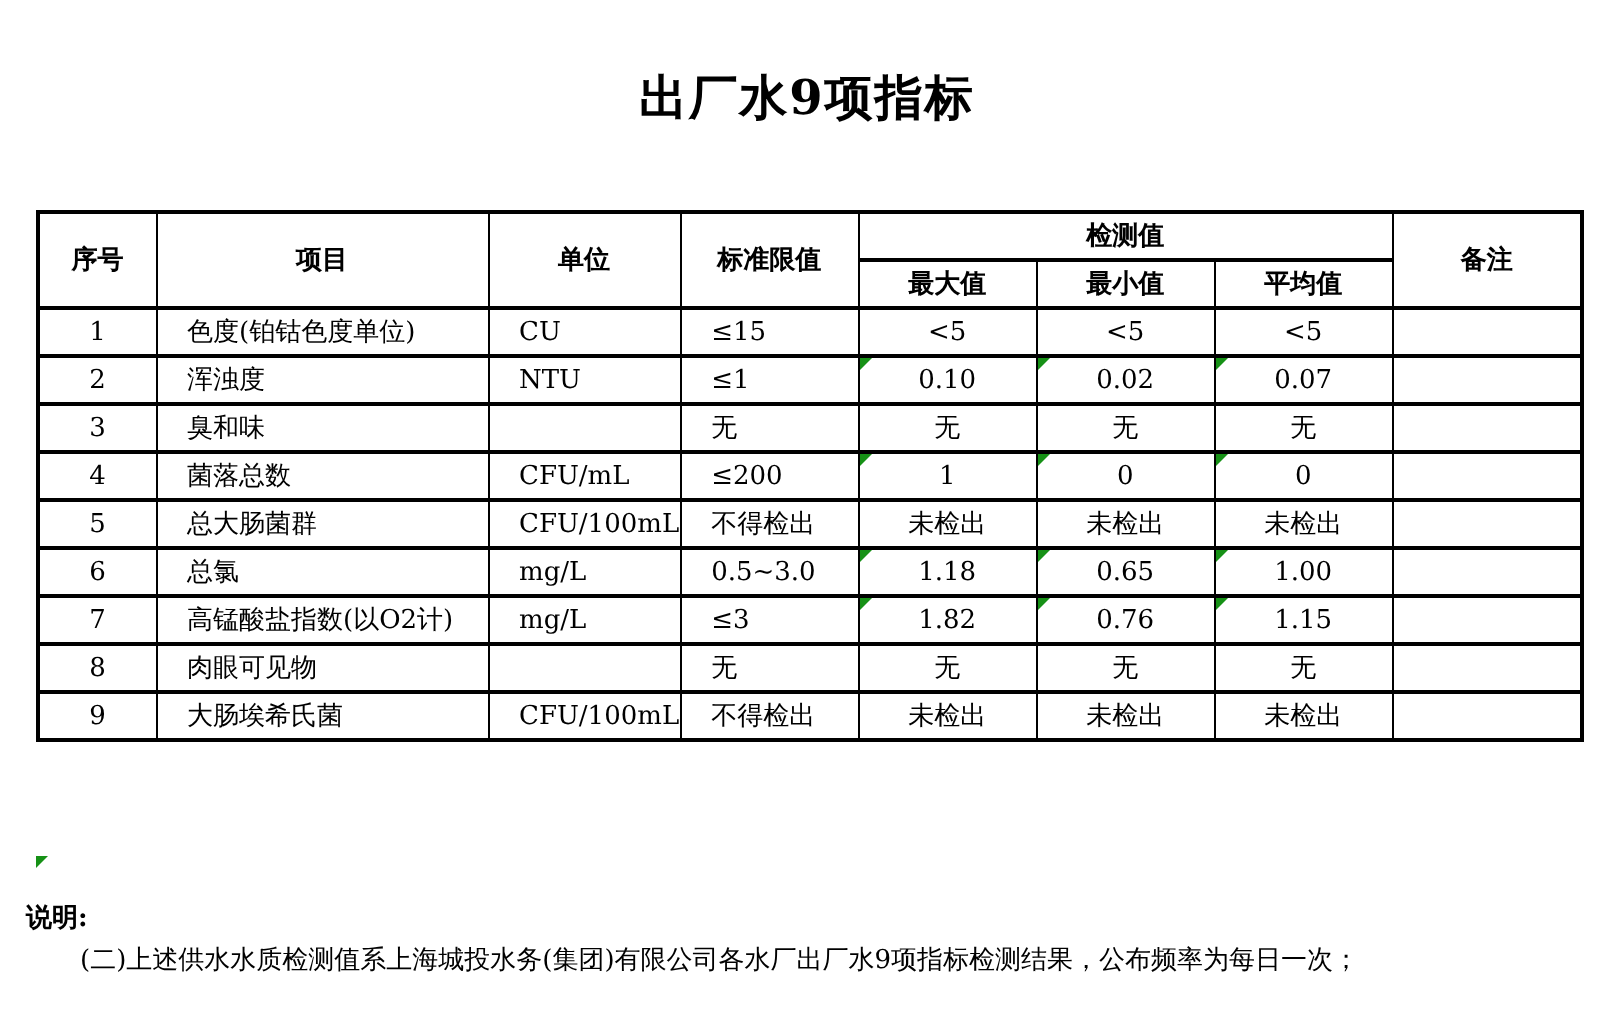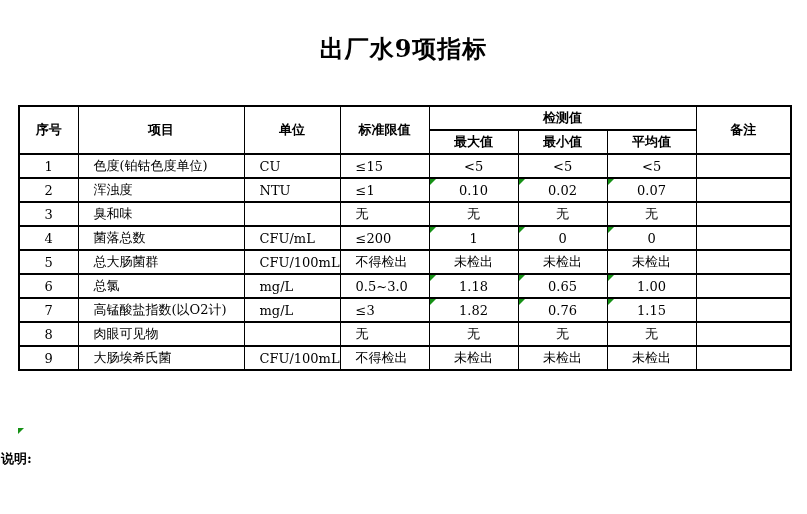--- a/index.html
+++ b/index.html
@@ -17,21 +17,21 @@
            font-size: 13px; height: 24px; overflow: hidden; white-space: nowrap; }
   th { font-weight: bold; text-align: center; }
   td { font-weight: normal; position: relative; }
   td.c, th.c { text-align: center; }
   td.l { text-align: left; padding-left: 15px; }
   td.flagged::before { content: ""; position: absolute; top: 0; left: 0; width: 0; height: 0;
            border-top: 6px solid var(--flag-green); border-right: 6px solid transparent; }
 
   .lone-flag { position: absolute; top: 400px; left: 18px; width: 0; height: 0;
            border-top: 6px solid var(--flag-green); border-right: 6px solid transparent; }
-  .notes-label { position: absolute; top: 422px; left: 1px; font-size: 13px; font-weight: bold; }
+  .notes-label { position: absolute; top: 422px; left: 13px; font-size: 13px; font-weight: bold; }
   .notes { position: absolute; top: 444px; left: 40px; font-size: 13px; line-height: 18px; }
   .notes div { white-space: nowrap; }
 </style>
 </head>
 <body>
 
 <div class="page">
   <div class="title">出厂水9项指标</div>
 
   <div class="table-wrap">
@@ -152,14 +152,15 @@
           <td class="c val">未检出</td>
           <td class="c"></td>
         </tr>
       </tbody>
     </table>
   </div>
 
   <div class="lone-flag"></div>
   <div class="notes-label">说明:</div>
   <div class="notes">
+    <div>(二)上述供水水质检测值系上海城投水务(集团)有限公司各水厂出厂水9项指标检测结果，公布频率为每日一次；</div>
   </div>
 </div>
 
 </body></html>

